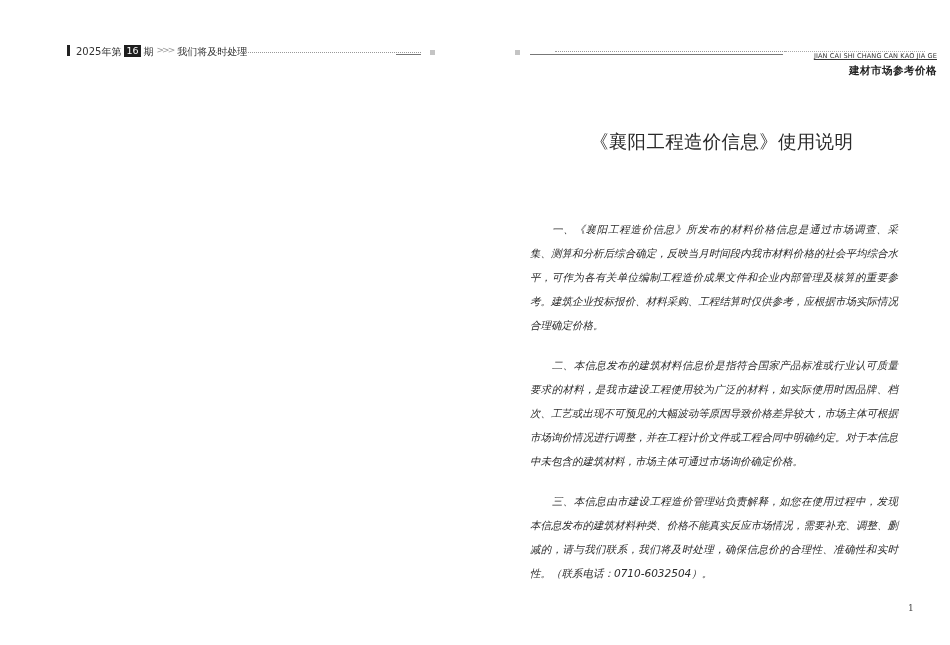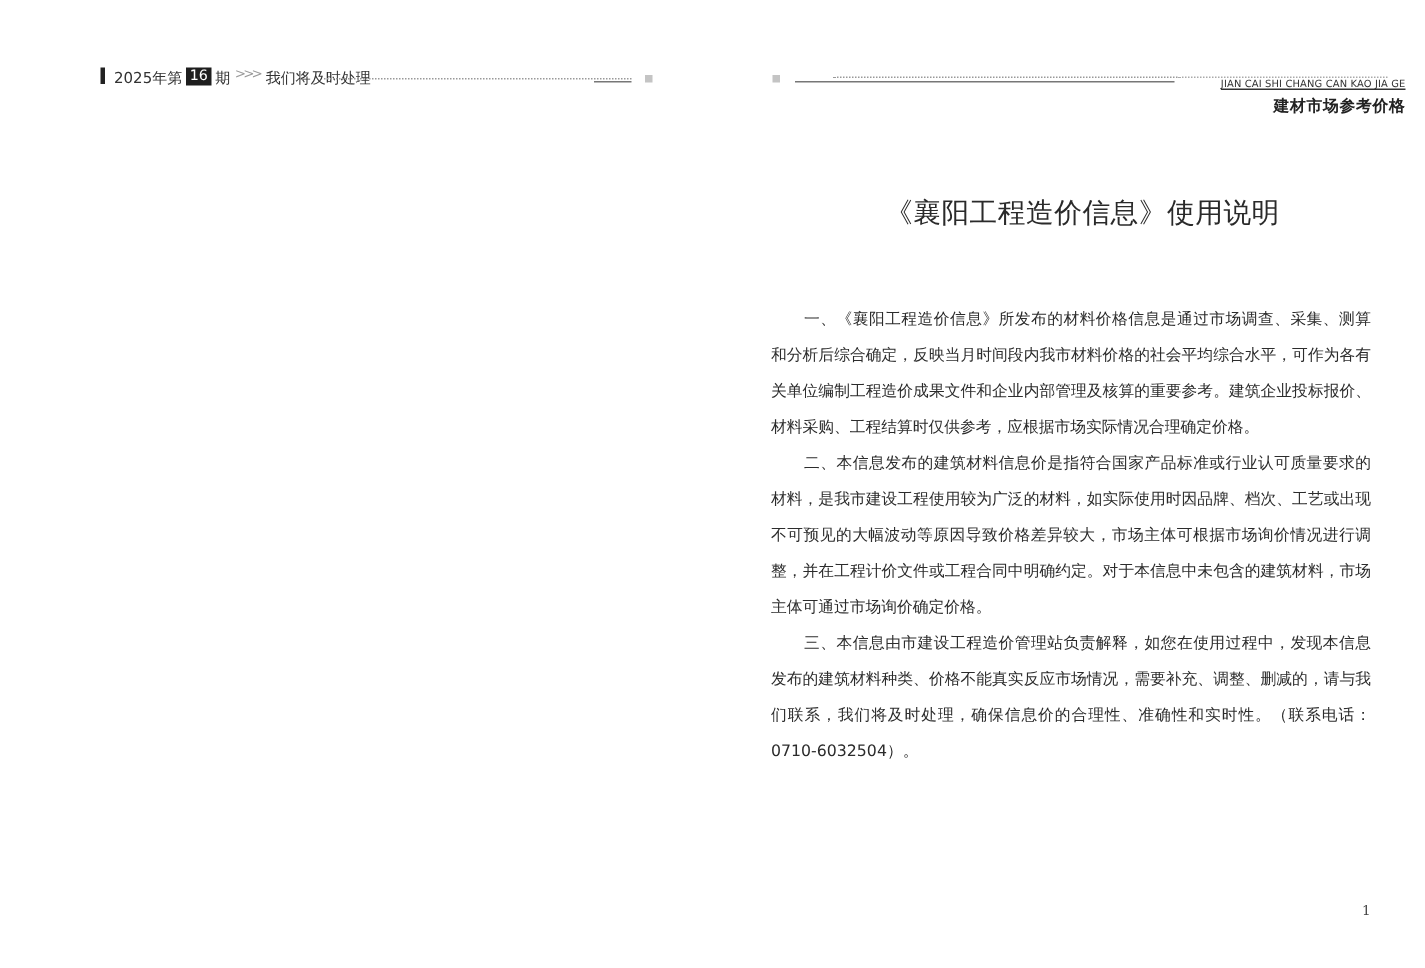--- a/index.html
+++ b/index.html
@@ -21,21 +21,21 @@
   
   .rh-title { position:absolute; top:38px; right:13px; font-family:"DejaVu Serif","Liberation Serif",serif; font-size:10.5px; font-weight:bold; color:#222; letter-spacing:0.5px;margin-top:26px; }
   .rh-sub { position:absolute; top:52px; right:13px; font-size:6.6px; color:#333; letter-spacing:0.1px;text-decoration:underline; }
   .rh-line-solid { position:absolute; top:54px; left:530px; width:253px; border-top:1px solid #777; }
   .rh-line-dot { position:absolute; top:51px; left:555px; width:230px; border-top:1px dotted #999; }
   .rh-line-dot2 { position:absolute; top:51px; left:785px; width:140px; border-top:1px dotted #aaa; }
 
   .doc-title { position:absolute; top:129px; left:590px; font-family:"DejaVu Serif","Liberation Serif",serif; font-size:18.5px; font-weight:normal; color:#2a2a2a; white-space:nowrap; letter-spacing:0.3px; }
 
   .body-text { position:absolute; top:201px; left:514px; width:400px; font-size:10.5px; line-height:24px; color:#2c2c2c; }
-  .body-text p { margin:0; text-indent:2.1em; text-align:justify; }
+  .body-text p { margin:16px; text-indent:2.1em; text-align:justify;font-style:italic; }
 
   .page-num { position:absolute; top:603px; left:908px; font-family:"DejaVu Serif","Liberation Serif",serif; font-size:9px; color:#444; }
 </style>
 </head>
 <body>
 
 <div class="page left-page"></div>
 <div class="page right-page"></div>
 
 <div class="lh">

